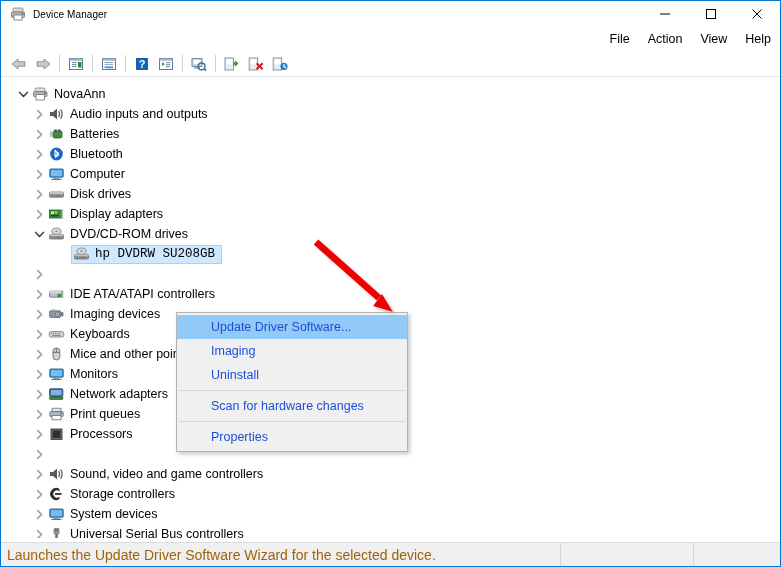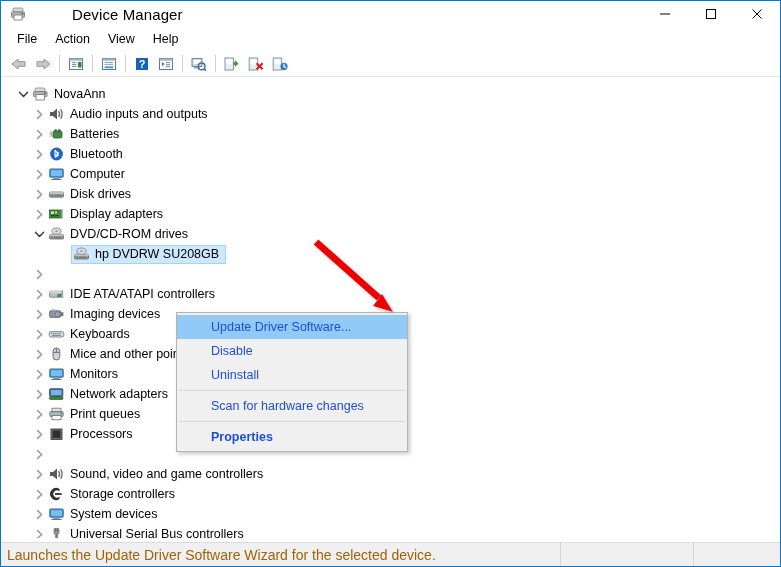--- a/index.html
+++ b/index.html
@@ -38,25 +38,24 @@
     align-items: center;
   }
   .titlebar-icon {
     width: 16px; height: 16px;
     margin-left: 9px;
     margin-right: 7px;
     position: relative;
     flex: none;
   }
   .title-text {
-    font-size: 15px;
+    font-size: 10px;
     color: #000;
     letter-spacing: 0.1px;
     white-space: nowrap;
-    margin-left: 39px;
   }
   .winbtns {
     position: absolute;
     right: 0; top: 0;
     height: 26px;
     display: flex;
   }
   .winbtn {
     width: 46px;
     height: 26px;
@@ -71,20 +70,21 @@
   .menubar {
     position: absolute;
     left: 0; top: 26px;
     width: 779px;
     height: 24px;
     background: #ffffff;
     display: flex;
     align-items: center;
     padding-left: 7px;
     box-sizing: border-box;
+    justify-content: flex-end;
   }
   .menubar-item {
     font-size: 12.5px;
     color: #000;
     padding: 3px 9px;
     white-space: nowrap;
   }
 
   
   .toolbar {
@@ -150,21 +150,21 @@
     flex: none;
     position: relative;
   }
   .node-label {
     font-size: 12.5px;
     color: #000;
     line-height: 16px;
   }
   .lvl0 { padding-left: 8px; }
   .lvl1 { padding-left: 24px; }
-  .lvl2 { padding-left: 48px; }
+  .lvl2 { padding-left: 48px; font-family: Liberation Mono, monospace; }
   .row-selected .sel-wrap {
     background: #cde8ff;
     border: 1px solid #a7d2f5;
     box-sizing: border-box;
   }
   .sel-wrap {
     display: inline-flex;
     align-items: center;
     padding: 1px 6px 1px 1px;
     height: 19px;
@@ -190,21 +190,21 @@
     align-items: center;
     padding-left: 34px;
     font-size: 12.5px;
     color: #1d4ed8;
     box-sizing: border-box;
     white-space: nowrap;
   }
   .ctx-item.highlight {
     background: #91c9f7;
   }
-  .ctx-item.bold { font-weight: bold; }
+  .ctx-item.bold { font-weight: normal; }
   .ctx-sep {
     height: 1px;
     background: #d7d7d7;
     margin: 3px 2px 3px 2px;
   }
 
   
   .arrow-svg {
     position: absolute;
     left: 300px;
@@ -737,21 +737,21 @@
                 <rect x="8.8" y="3.4" width="1.2" height="2" fill="#4a535a"></rect>
                 <rect x="7.2" y="8" width="2.6" height="5.6" fill="#6f787f"></rect>
               </svg></span>
             <span class="node-label">Universal Serial Bus controllers</span>
           </span>
         </div>
       </div>
 
     <div class="ctxmenu" id="ctx-root">
         <div class="ctx-item highlight">Update Driver Software...</div>
-        <div class="ctx-item">Disable</div>
+        <div class="ctx-item">Imaging</div>
         <div class="ctx-item">Uninstall</div>
         <div class="ctx-sep"></div>
         <div class="ctx-item">Scan for hardware changes</div>
         <div class="ctx-sep"></div>
         <div class="ctx-item bold">Properties</div>
       </div>
 
     <svg class="arrow-svg" viewBox="0 0 100 85">
       <defs>
         <filter id="ashadow" x="-30%" y="-30%" width="180%" height="180%">

